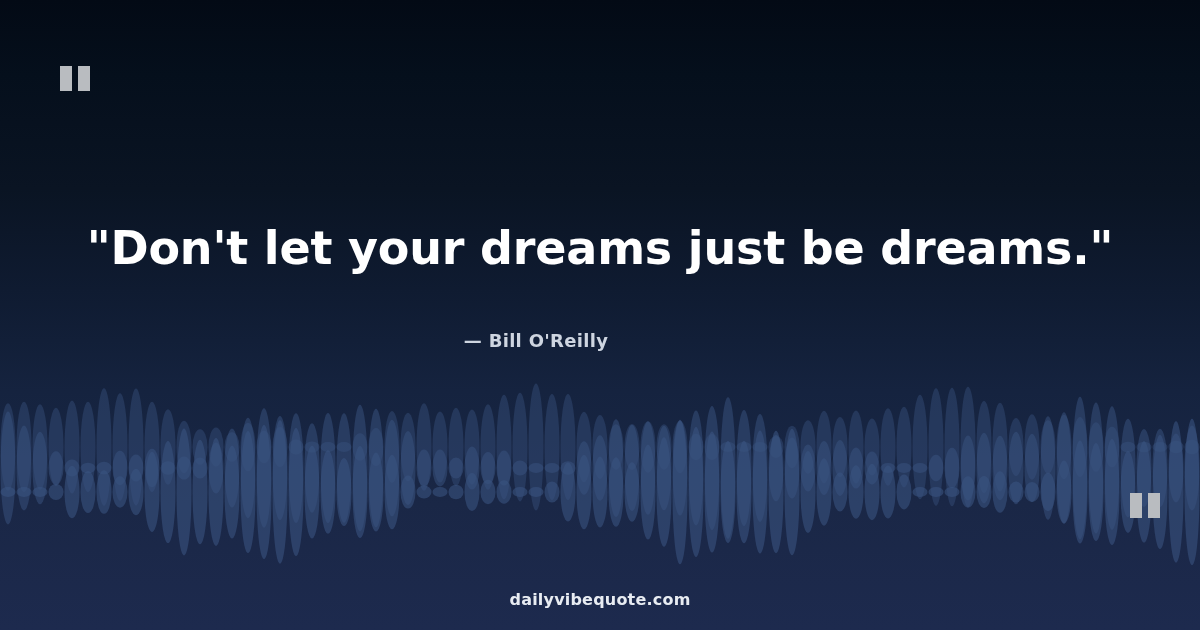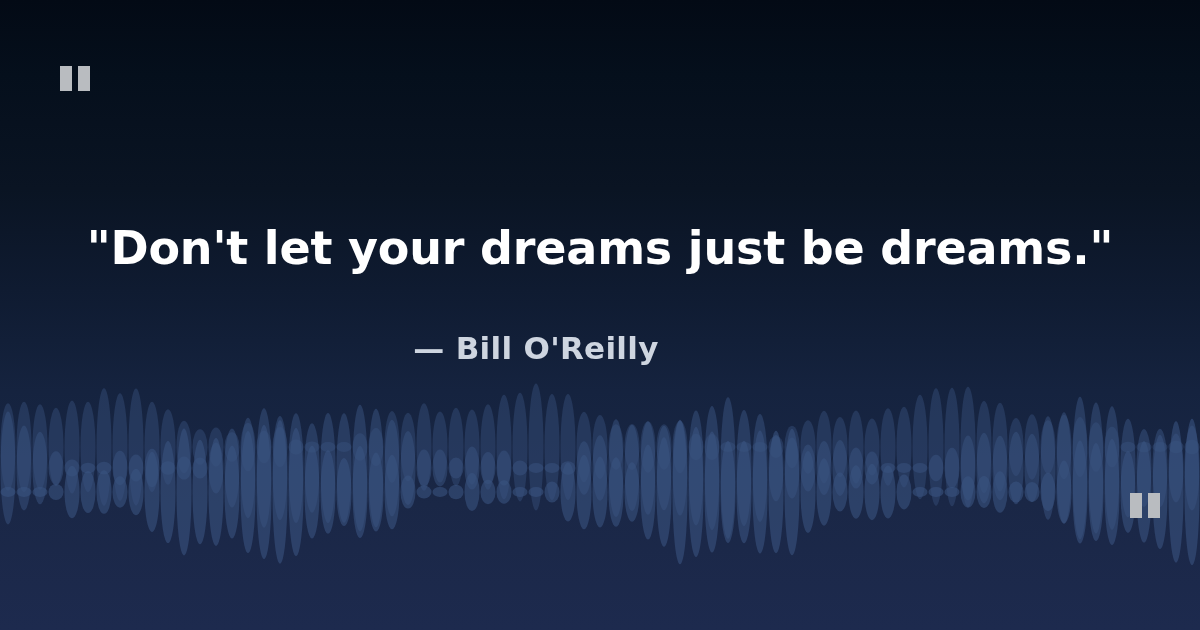--- a/index.html
+++ b/index.html
@@ -95,21 +95,21 @@
     letter-spacing: -0.2px;
     line-height: 1.15;
   }
 
   #attribution {
     position: absolute;
     left: 0;
     top: 330px;
     width: 1072px;
     text-align: center;
-    font-size: 31px;
+    font-size: 18px;
     font-weight: bold;
     color: #ced5e0;
     letter-spacing: 0.3px;
   }
 
   #footer {
     position: absolute;
     left: 0;
     top: 590px;
     width: 1200px;
@@ -374,15 +374,16 @@
 
     <div id="quote-text">"Don't let your dreams just be dreams."</div>
 
     <div id="attribution">— Bill O'Reilly</div>
 
     <div class="quote-mark" id="quote-mark-close">
       <span></span>
       <span></span>
     </div>
 
+    <div id="footer">dailyvibequote.com</div>
 
   </div>
 </div>
 
 </body></html>

